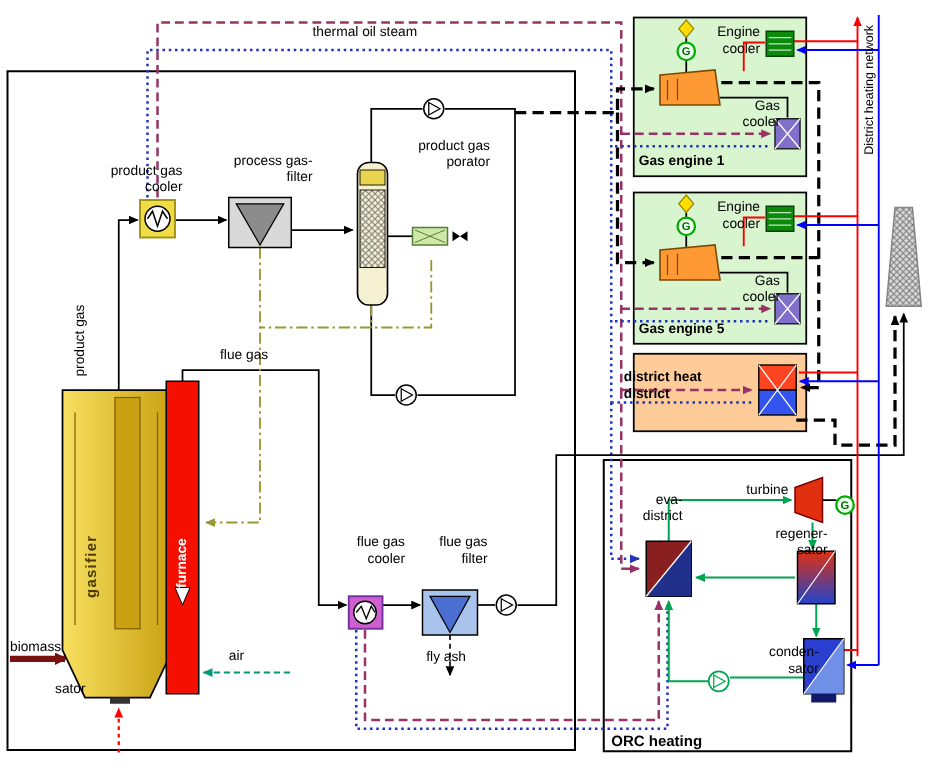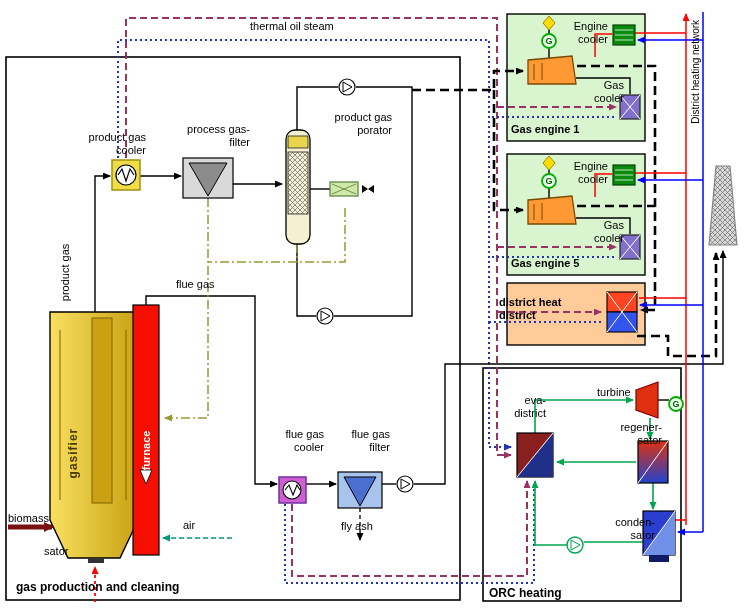--- a/index.html
+++ b/index.html
@@ -321,21 +321,20 @@
   <span>cooler</span>
 </div>
 
 <div class="lbl c" style="left:330px;top:428px;width:60px">
   <span>flue gas</span>
   <span>filter</span>
 </div>
 
 <div class="lbl" style="left:341px;top:520px">fly ash</div>
 
-<div class="lbl b f12" style="left:16px;top:580px">gas production and cleaning</div>
 
 <div class="lbl rot f10" style="left:640px;top:66px;width:112px">District heating network</div>
 
 <div class="lbl c" style="left:550px;top:20px;width:58px">
   <span>Engine</span>
   <span>cooler</span>
 </div>
 <div class="lbl c" style="left:578px;top:79px;width:46px">
   <span>Gas</span>
   <span>cooler</span>

